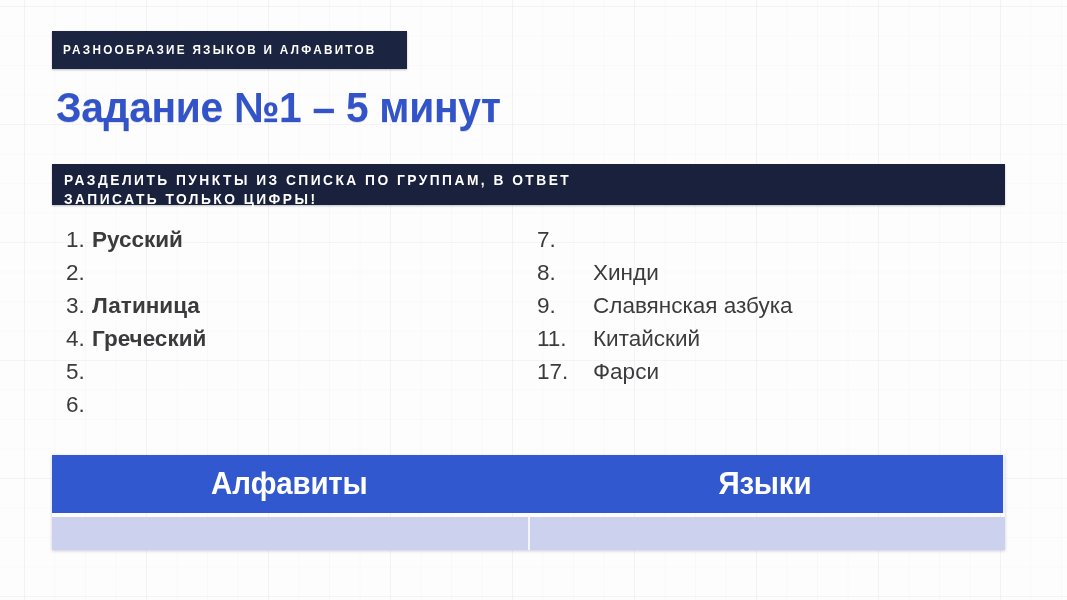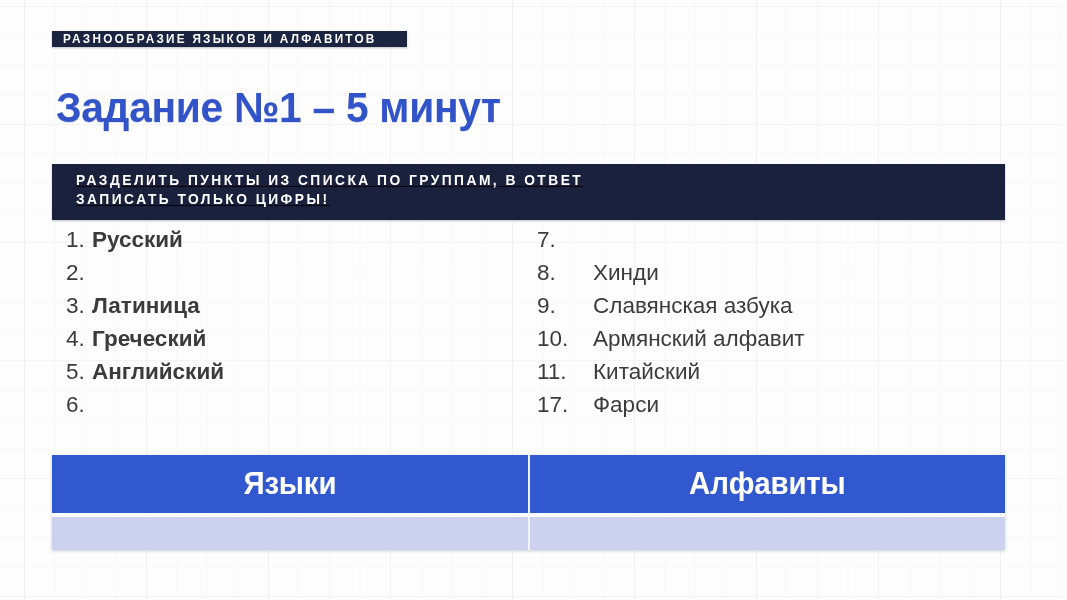--- a/index.html
+++ b/index.html
@@ -32,21 +32,21 @@
       30.5px 100%,
       100% 29.5px;
     background-position: 24px 0, 0 6px, 24px 0, 0 6px;
   }
 
   
   .kicker {
     position: absolute;
     left: 52px;
     top: 31px;
-    height: 16px;
+    height: 38px;
     display: flex;
     align-items: center;
     background: #1b2440;
     padding: 1px 10px 0 11px;
     box-sizing: border-box;
     box-shadow: 0 1px 2px rgba(0,0,0,0.25);
   }
   .kicker-text {
     color: #ffffff;
     font-size: 12.5px;
@@ -73,26 +73,25 @@
     transform-origin: left top;
     text-shadow: 0 1px 0 rgba(60,90,190,0.18);
   }
 
   
   .instruction {
     position: absolute;
     left: 52px;
     top: 164px;
     width: 953px;
-    height: 56px;
+    height: 41px;
     background: #19213c;
     box-sizing: border-box;
-    padding: 7px 12px 0 24px;
+    padding: 7px 12px 0 12px;
     box-shadow: 0 1px 2px rgba(0,0,0,0.25);
-    text-decoration: underline;
   }
   .instruction-line {
     color: #ffffff;
     font-size: 14.5px;
     font-weight: 700;
     letter-spacing: 2.6px;
     line-height: 19px;
     white-space: nowrap;
     transform: scaleX(0.95);
     transform-origin: left center;
@@ -196,62 +195,57 @@
       <div class="list-row">
         <span class="num">3.</span>
         <span class="lbl">Латиница</span>
       </div>
       <div class="list-row">
         <span class="num">4.</span>
         <span class="lbl">Греческий</span>
       </div>
       <div class="list-row">
         <span class="num">5.</span>
-        <span class="lbl">Английский</span>
       </div>
       <div class="list-row">
         <span class="num">6.</span>
       </div>
     </div>
 
     <div class="list-col right">
       <div class="list-row">
         <span class="num">7.</span>
       </div>
       <div class="list-row">
         <span class="num">8.</span>
         <span class="lbl">Хинди</span>
       </div>
       <div class="list-row">
         <span class="num">9.</span>
         <span class="lbl">Славянская азбука</span>
       </div>
       <div class="list-row">
-        <span class="num">10.</span>
-        <span class="lbl">Армянский алфавит</span>
-      </div>
-      <div class="list-row">
         <span class="num">11.</span>
         <span class="lbl">Китайский</span>
       </div>
       <div class="list-row">
         <span class="num">17.</span>
         <span class="lbl">Фарси</span>
       </div>
     </div>
 
   </div>
 
   <div class="answer-table">
     <div class="tbl-head">
+      <div class="cell">
+        <span>Алфавиты</span>
+      </div>
       <div class="cell first">
         <span>Языки</span>
-      </div>
-      <div class="cell">
-        <span>Алфавиты</span>
       </div>
     </div>
     <div class="tbl-body">
       <div class="cell first"></div>
       <div class="cell"></div>
     </div>
   </div>
 
 </div>
 

